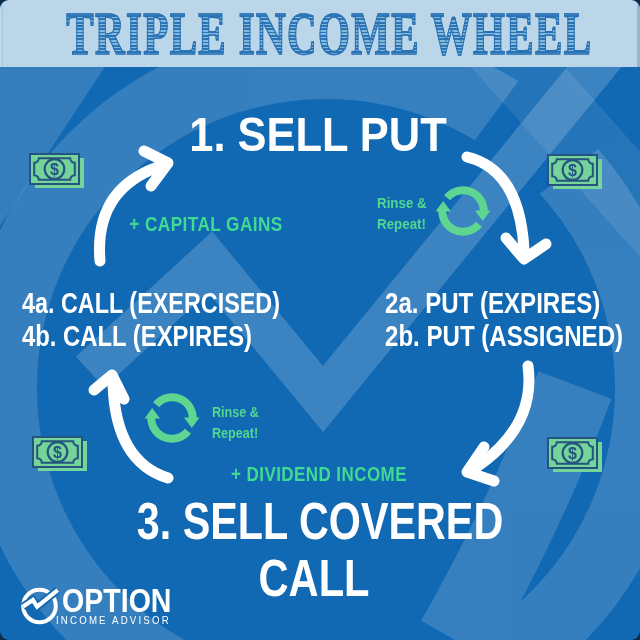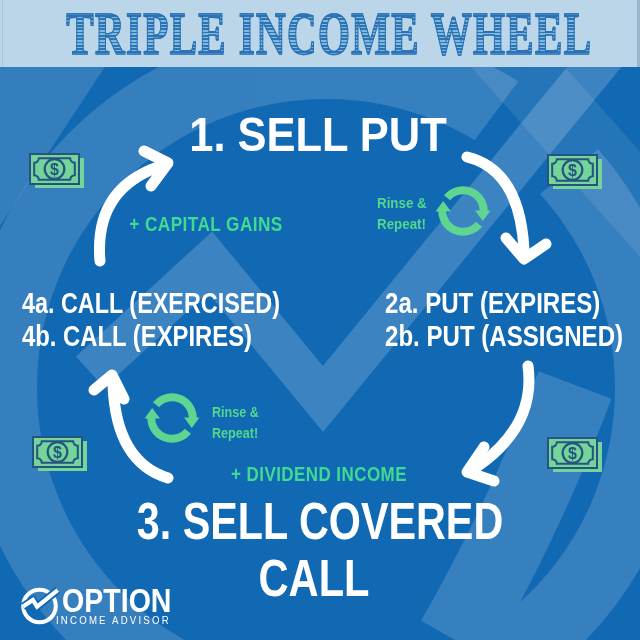--- a/index.html
+++ b/index.html
@@ -1,19 +1,20 @@
 <!DOCTYPE html>
 <html><head>
 <meta charset="utf-8">
 <style>
   html,body{margin:0;padding:0;background:#0d2b45;}
   .stage{
     position:relative;width:640px;height:640px;overflow:hidden;
     background:#1168b3;
     font-family:"Liberation Sans",sans-serif;
+    border-radius:9px;
   }
   .bg-svg{position:absolute;left:0;top:0;z-index:0;}
   .header{
     position:absolute;left:0;top:0;width:640px;height:67px;
     background:#bcd6e9;z-index:2;display:flex;align-items:center;justify-content:center;
   }
   .title{
     font-family:"Liberation Serif",serif;
     font-weight:700;font-size:62px;line-height:1;letter-spacing:2px;margin-top:-1px;
     white-space:nowrap;

